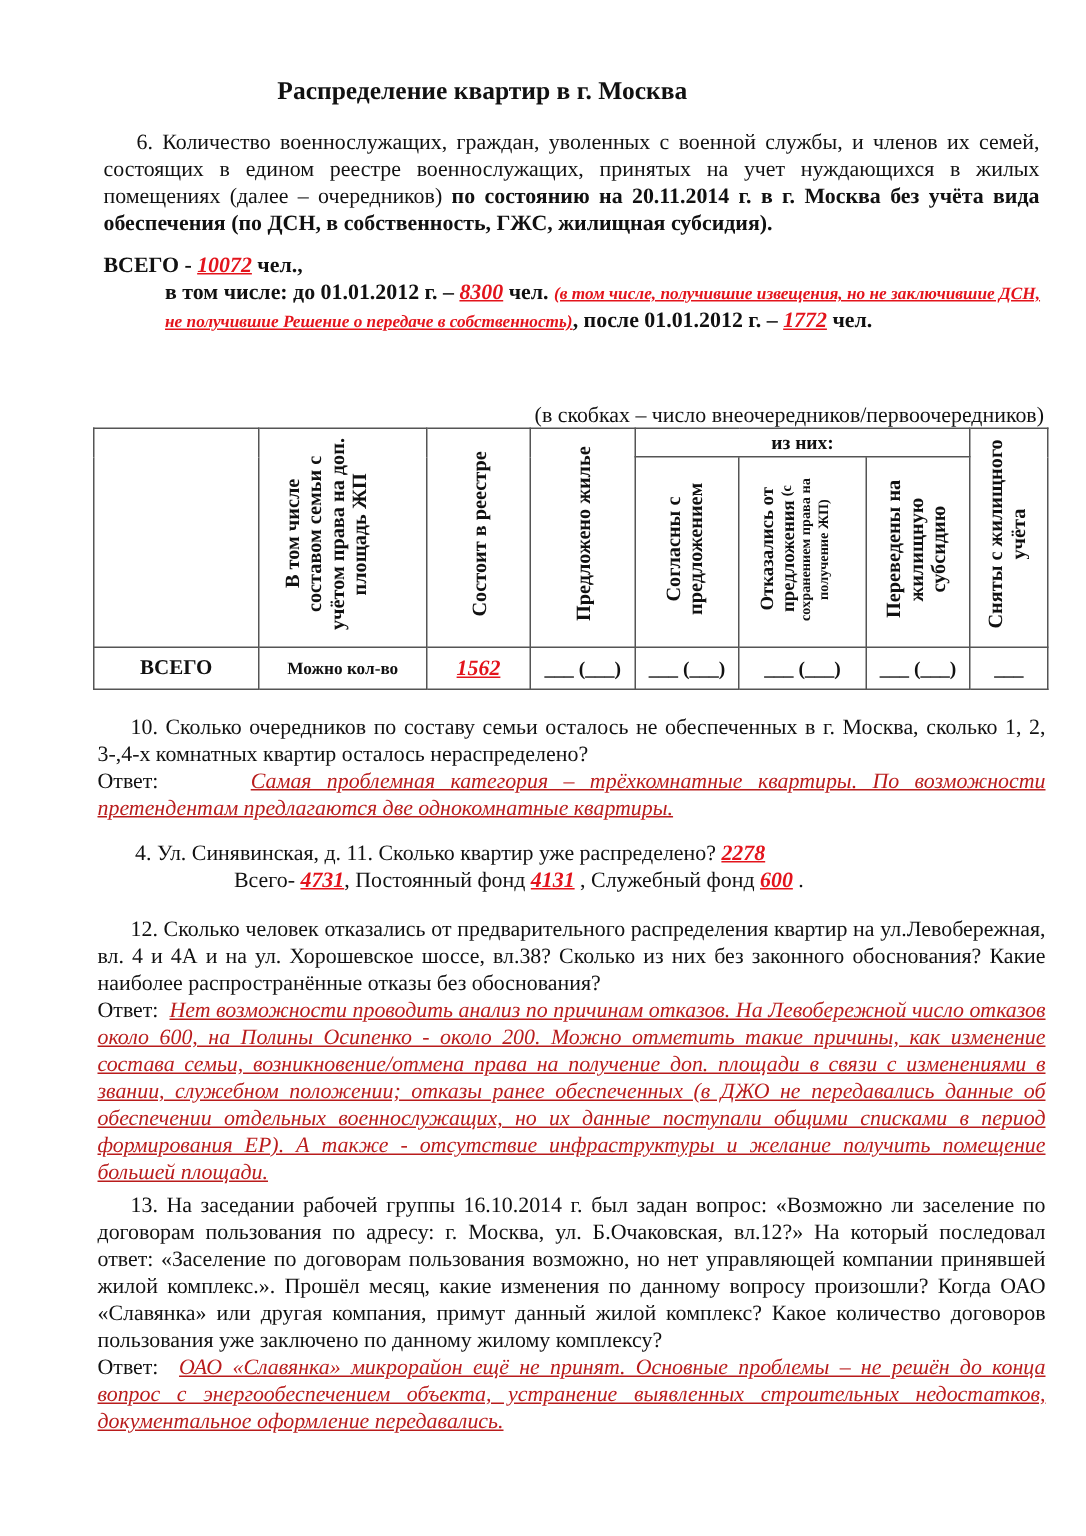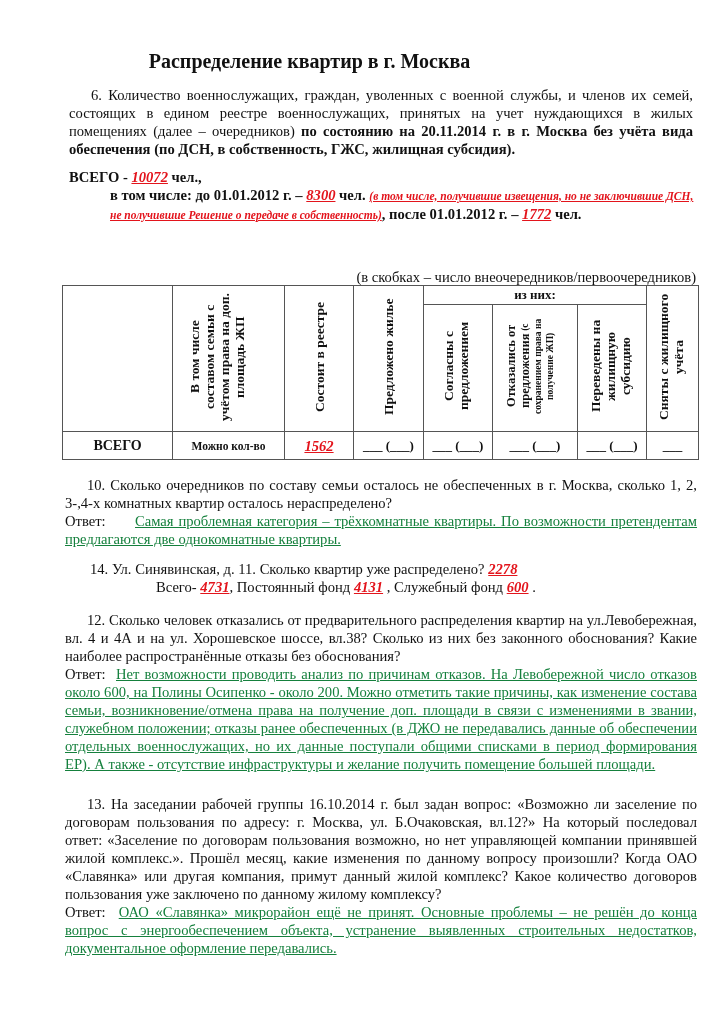--- a/index.html
+++ b/index.html
@@ -3,26 +3,26 @@
 <meta charset="utf-8">
 <style>
   html, body { margin: 0; padding: 0; background: #ffffff; }
   body {
     width: 724px; height: 1024px; position: relative; overflow: hidden;
     font-family: "Liberation Serif", "DejaVu Serif", serif;
     color: #111111; font-size: 14.6px; line-height: 18px;
   }
   .page { position: absolute; left: 0; top: 0; width: 724px; height: 1024px; }
   .abs { position: absolute; }
-  .title { left: 0; width: 619px; top: 52px; text-align: center; font-weight: bold; font-size: 20px; }
+  .title { left: 12px; width: 619px; top: 52px; text-align: center; font-weight: bold; font-size: 17px; }
   .para { left: 69px; width: 624px; text-align: justify; }
   .para.indent { text-indent: 22px; }
   .b { font-weight: bold; }
   .u { text-decoration: underline; }
-  .ans-text { color: #15803d; text-decoration: underline; }
+  .ans-text { color: #b91c1c; font-style: italic; text-decoration: underline; }
   .num { color: #e3141c; font-weight: bold; font-style: italic; text-decoration: underline; }
   .ans-label { }
   .small-red { color: #e3141c; font-style: italic; font-weight: bold; text-decoration: underline; font-size: 11.5px; }
 
   
   table.grid { position: absolute; left: 62px; top: 285px; width: 636px; border-collapse: collapse; table-layout: fixed; }
   table.grid td { border: 1.4px solid #555; padding: 0; text-align: center; vertical-align: middle; font-weight: bold; }
   .vert { writing-mode: vertical-rl; transform: rotate(180deg); display: inline-block; text-align: center; line-height: 15px; font-size: 13.5px; }
   .vert.small { font-size: 11px; line-height: 12px; }
   .vert .tiny { font-size: 9.5px; }
@@ -86,21 +86,21 @@
     </tr>
   </tbody>
     </table>
 
   <div class="abs para indent" style="left:65px; width:632px; top:476px;">10. Сколько очередников по составу семьи осталось не обеспеченных в г. Москва, сколько 1, 2, 3-,4-х комнатных квартир осталось нераспределено?</div>
   <div class="abs para" style="left:65px; width:632px; top:512px; text-align:justify;">
     <span class="ans-label">Ответ:</span>&nbsp;&nbsp;&nbsp;&nbsp;&nbsp;&nbsp;<span class="ans-text">Самая проблемная категория – трёхкомнатные квартиры. По возможности претендентам предлагаются две однокомнатные квартиры.</span>
   </div>
 
   <div class="abs" style="left:90px; top:560px;">
-    <span>14. Ул. Синявинская, д. 11. Сколько квартир уже распределено? </span><span class="num">2278</span>
+    <span>4. Ул. Синявинская, д. 11. Сколько квартир уже распределено? </span><span class="num">2278</span>
   </div>
   <div class="abs" style="left:156px; top:578px;text-align:center;">
     <span>Всего- </span><span class="num">4731</span><span>, Постоянный фонд </span><span class="num">4131</span><span> , Служебный фонд </span><span class="num">600</span><span> .</span>
   </div>
 
   <div class="abs para indent" style="left:65px; width:632px; top:611px;">12. Сколько человек отказались от предварительного распределения квартир на ул.Левобережная, вл. 4 и 4А и на ул. Хорошевское шоссе, вл.38? Сколько из них без законного обоснования? Какие наиболее распространённые отказы без обоснования?</div>
   <div class="abs para" style="left:65px; width:632px; top:665px;">
     <span class="ans-label">Ответ:</span>&nbsp;&nbsp;<span class="ans-text">Нет возможности проводить анализ по причинам отказов. На Левобережной число отказов около 600, на Полины Осипенко - около 200. Можно отметить такие причины, как изменение состава семьи, возникновение/отмена права на получение доп. площади в связи с изменениями в звании, служебном положении; отказы ранее обеспеченных (в ДЖО не передавались данные об обеспечении отдельных военнослужащих, но их данные поступали общими списками в период формирования ЕР). А также - отсутствие инфраструктуры и желание получить помещение большей площади.</span>
   </div>
 

